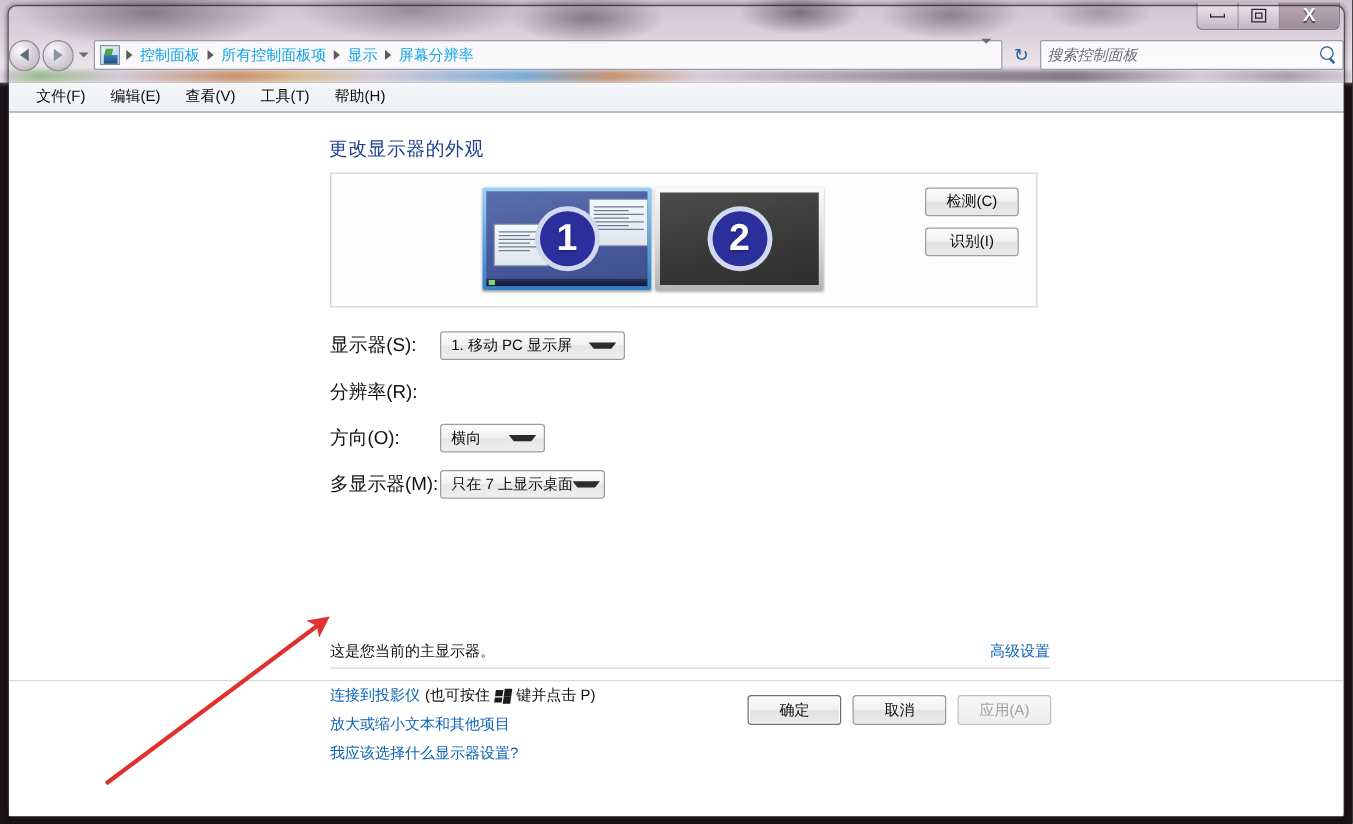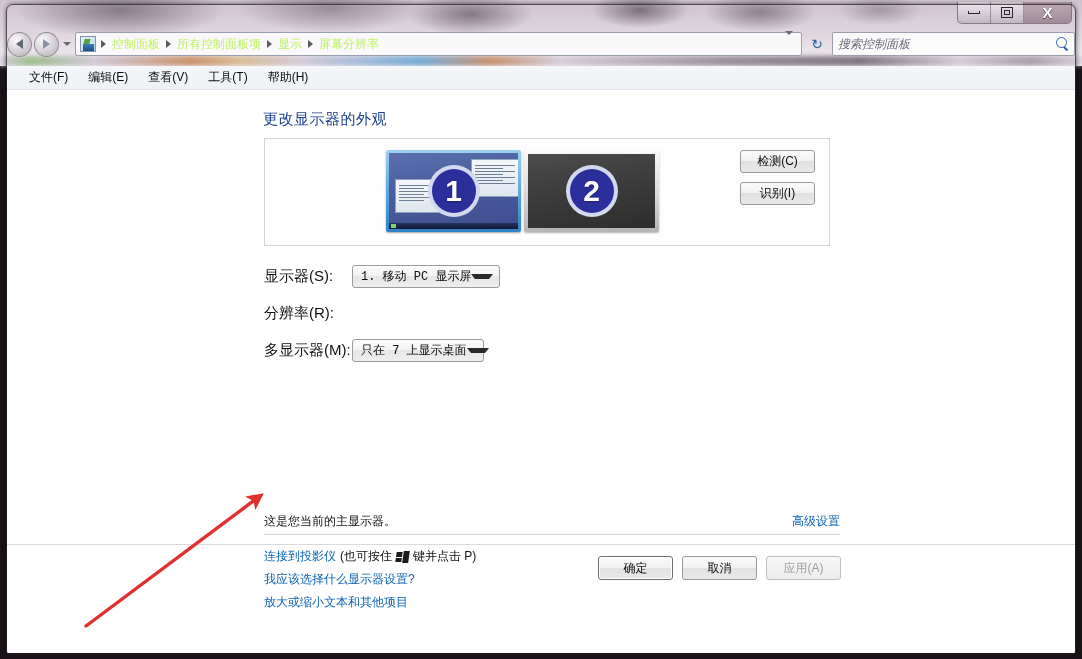--- a/index.html
+++ b/index.html
@@ -170,21 +170,21 @@
     background: linear-gradient(180deg, #3a7fbd, #1d4f80);
   }
   #cp-icon::after {
     content:"";
     position:absolute; left:3px; top:2px; width:6px; height:5px;
     background: #58a23c;
     transform: skewX(-15deg);
   }
   .crumb {
     font-size: 12px;
-    color: #bef264;
+    color: #0ea5e9;
     padding: 4px 3px;
     white-space: nowrap;
     cursor: pointer;
     border-radius: 2px;
   }
   .crumb-sep {
     width: 0; height: 0; flex: none;
     margin: 0 3px;
     border-top: 4px solid transparent;
     border-bottom: 4px solid transparent;
@@ -424,21 +424,20 @@
     border-radius: 3px;
     display: flex;
     align-items: center;
     padding: 0 6px 0 8px;
     cursor: pointer;
   }
   .combo-text {
     font-size: 12px;
     color: #0d0d0d;
     white-space: nowrap;
-    font-family: Liberation Mono, monospace;
   }
   .combo-caret {
     margin-left: auto;
     padding-left: 14px;
     width: 0; height: 0;
     border-left: 4px solid transparent;
     border-right: 4px solid transparent;
     border-top: 5px solid #2b2b2b;
     box-sizing: content-box;
   }
@@ -660,20 +659,27 @@
         <div class="combo" id="combo-display">
           <span class="combo-text">1. 移动 PC 显示屏</span>
           <span class="combo-caret"></span>
         </div>
       </div>
 
       <div class="form-row">
         <span class="form-label">分辨率(R):</span>
       </div>
 
+      <div class="form-row">
+        <span class="form-label">方向(O):</span>
+        <div class="combo" id="combo-orientation">
+          <span class="combo-text">横向</span>
+          <span class="combo-caret"></span>
+        </div>
+      </div>
 
       <div class="form-row">
         <span class="form-label">多显示器(M):</span>
         <div class="combo" id="combo-multiple">
           <span class="combo-text">只在 7 上显示桌面</span>
           <span class="combo-caret"></span>
         </div>
       </div>
 
     </div>
@@ -692,25 +698,25 @@
         <span class="win-key">
           <i></i>
             <i></i>
             <i></i>
             <i></i>
         </span>
         <span>键并点击 P)</span>
       </div>
 
       <div class="link-line">
+        <span class="blue-link">放大或缩小文本和其他项目</span>
+      </div>
+
+      <div class="link-line">
         <span class="blue-link">我应该选择什么显示器设置?</span>
-      </div>
-
-      <div class="link-line">
-        <span class="blue-link">放大或缩小文本和其他项目</span>
       </div>
 
     </div>
 
     <div id="bottom-divider"></div>
 
     <div id="action-buttons">
       <button class="win-button default">确定</button>
       <button class="win-button">取消</button>
       <button class="win-button disabled">应用(A)</button>

